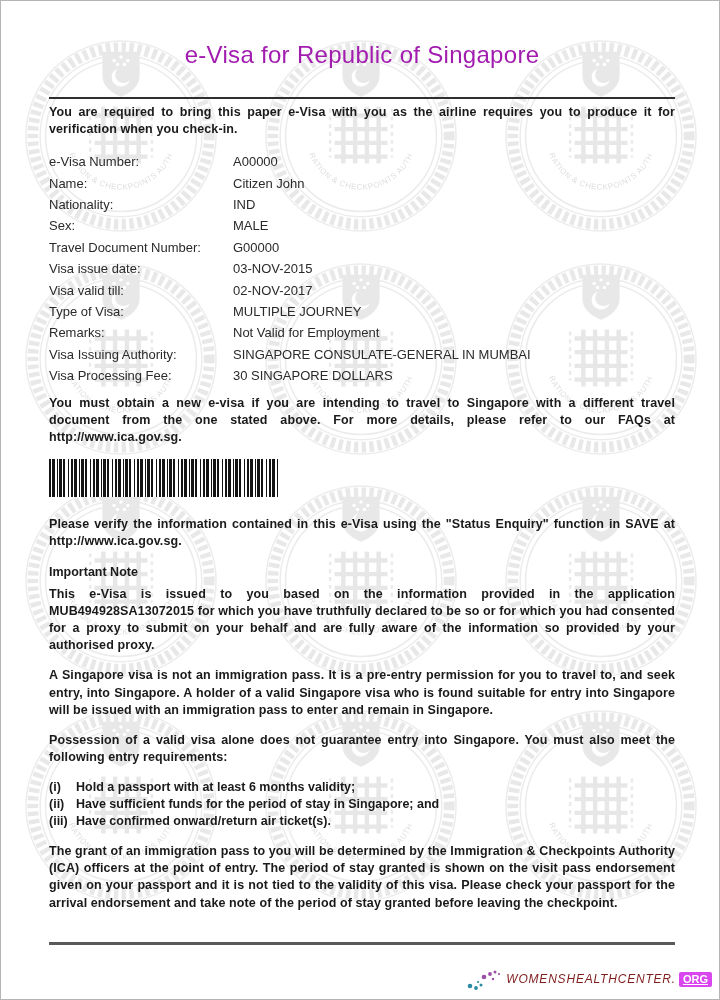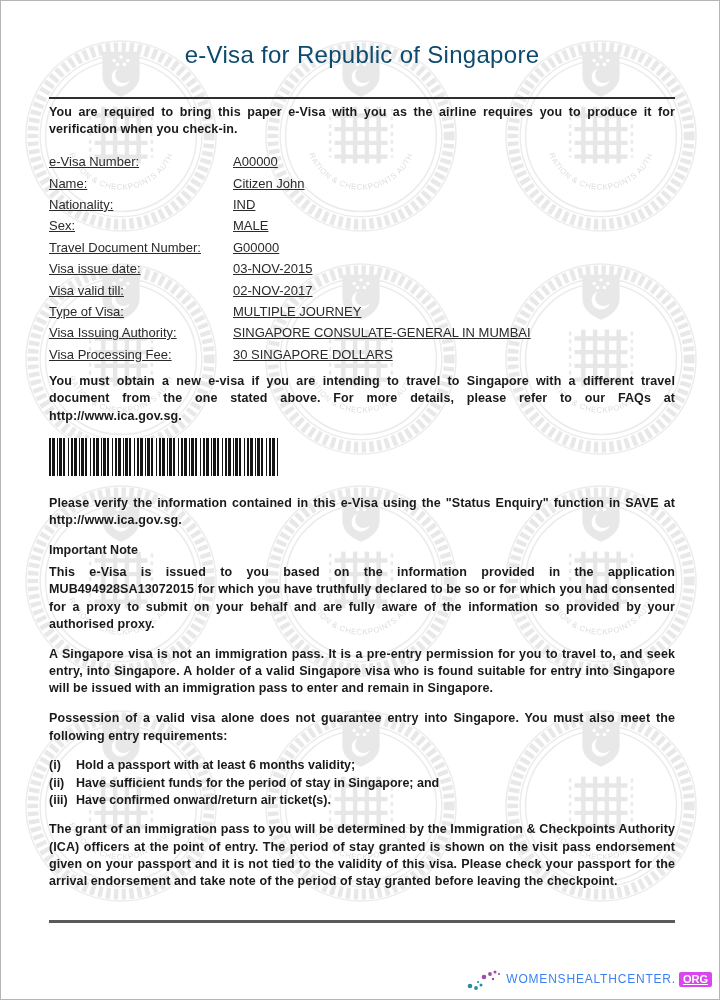--- a/index.html
+++ b/index.html
@@ -3,26 +3,26 @@
 <meta charset="utf-8">
 <style>
   html,body { margin:0; padding:0; background:#ffffff; }
   .page {
     position:relative; width:720px; height:1000px; box-sizing:border-box;
     border:1px solid #b5b5b5; background:#ffffff; overflow:hidden;
     font-family:"Liberation Sans","DejaVu Sans",sans-serif;
   }
   .watermark { position:absolute; top:0; left:0; z-index:0; pointer-events:none; }
   .content { position:relative; z-index:1; padding:0 44px 0 48px; color:#1e1e1e; }
-  .title { margin-top:40px; text-align:center; font-size:24px; font-weight:400; color:#0c4a6e; letter-spacing:0.3px; }
+  .title { margin-top:40px; text-align:center; font-size:24px; font-weight:400; color:#a21caf; letter-spacing:0.3px; }
   .rule-top { margin-top:28px; border-top:2px solid #2f2f2f; height:0; }
   .para { font-weight:bold; font-size:12.5px; line-height:17.3px; text-align:justify; color:#1a1a1a; letter-spacing:0.1px; }
   .top-notice { margin-top:5px; }
   .fields { margin-top:11px; font-size:13px; color:#2a2a2a; }
-  .field-row { display:flex; line-height:21.4px;text-decoration:underline; }
+  .field-row { display:flex; line-height:21.4px; }
   .field-label { width:184px; flex:none; }
   .field-value { flex:1; }
   .new-visa { margin-top:8px; }
   .barcode { margin-top:4px; width:230px; height:38px;
     background:repeating-linear-gradient(90deg,
       #141414 0 2px, #fff 2px 3px,
       #141414 3px 6px, #fff 6px 8px,
       #141414 8px 9px,  #fff 9px 10px,
       #141414 10px 13px,#fff 13px 14px,
       #141414 14px 16px,#fff 16px 19px,
@@ -130,20 +130,24 @@
       </div>
       <div class="field-row">
         <span class="field-label">Visa valid till:</span>
         <span class="field-value">02-NOV-2017</span>
       </div>
       <div class="field-row">
         <span class="field-label">Type of Visa:</span>
         <span class="field-value">MULTIPLE JOURNEY</span>
       </div>
       <div class="field-row">
+        <span class="field-label">Remarks:</span>
+        <span class="field-value">Not Valid for Employment</span>
+      </div>
+      <div class="field-row">
         <span class="field-label">Visa Issuing Authority:</span>
         <span class="field-value">SINGAPORE CONSULATE-GENERAL IN MUMBAI</span>
       </div>
       <div class="field-row">
         <span class="field-label">Visa Processing Fee:</span>
         <span class="field-value">30 SINGAPORE DOLLARS</span>
       </div>
     </div>
 
     <p class="para new-visa">You must obtain a new e-visa if you are intending to travel to Singapore with a different travel document from the one stated above. For more details, please refer to our FAQs at http://www.ica.gov.sg.</p>
@@ -188,17 +192,17 @@
         <circle cx="11" cy="22" r="1.9" class="dot-teal" fill="#2b8ba3"></circle>
         <circle cx="16" cy="19" r="1.5" class="dot-teal" fill="#2b8ba3"></circle>
         <circle cx="13" cy="16" r="1.1" class="dot-teal" fill="#2b8ba3"></circle>
         <circle cx="19" cy="11" r="2.3" class="dot-purple" fill="#9b4fa5"></circle>
         <circle cx="25" cy="8" r="1.9" class="dot-purple" fill="#9b4fa5"></circle>
         <circle cx="30" cy="6" r="1.5" class="dot-purple" fill="#9b4fa5"></circle>
         <circle cx="34" cy="8" r="1.1" class="dot-purple" fill="#9b4fa5"></circle>
         <circle cx="28" cy="13" r="1.2" class="dot-purple" fill="#9b4fa5"></circle>
       </g>
     </svg>
-    <span class="footer-brand" style="color: #3b82f6;">WOMENSHEALTHCENTER.</span>
+    <span class="footer-brand" style="color: #7f1d1d; font-style: italic;">WOMENSHEALTHCENTER.</span>
     <span class="footer-badge" style="background: #d946ef; color: rgb(255, 255, 255); text-decoration: underline;">ORG</span>
   </div>
 
 </div>
 
 </body></html>

